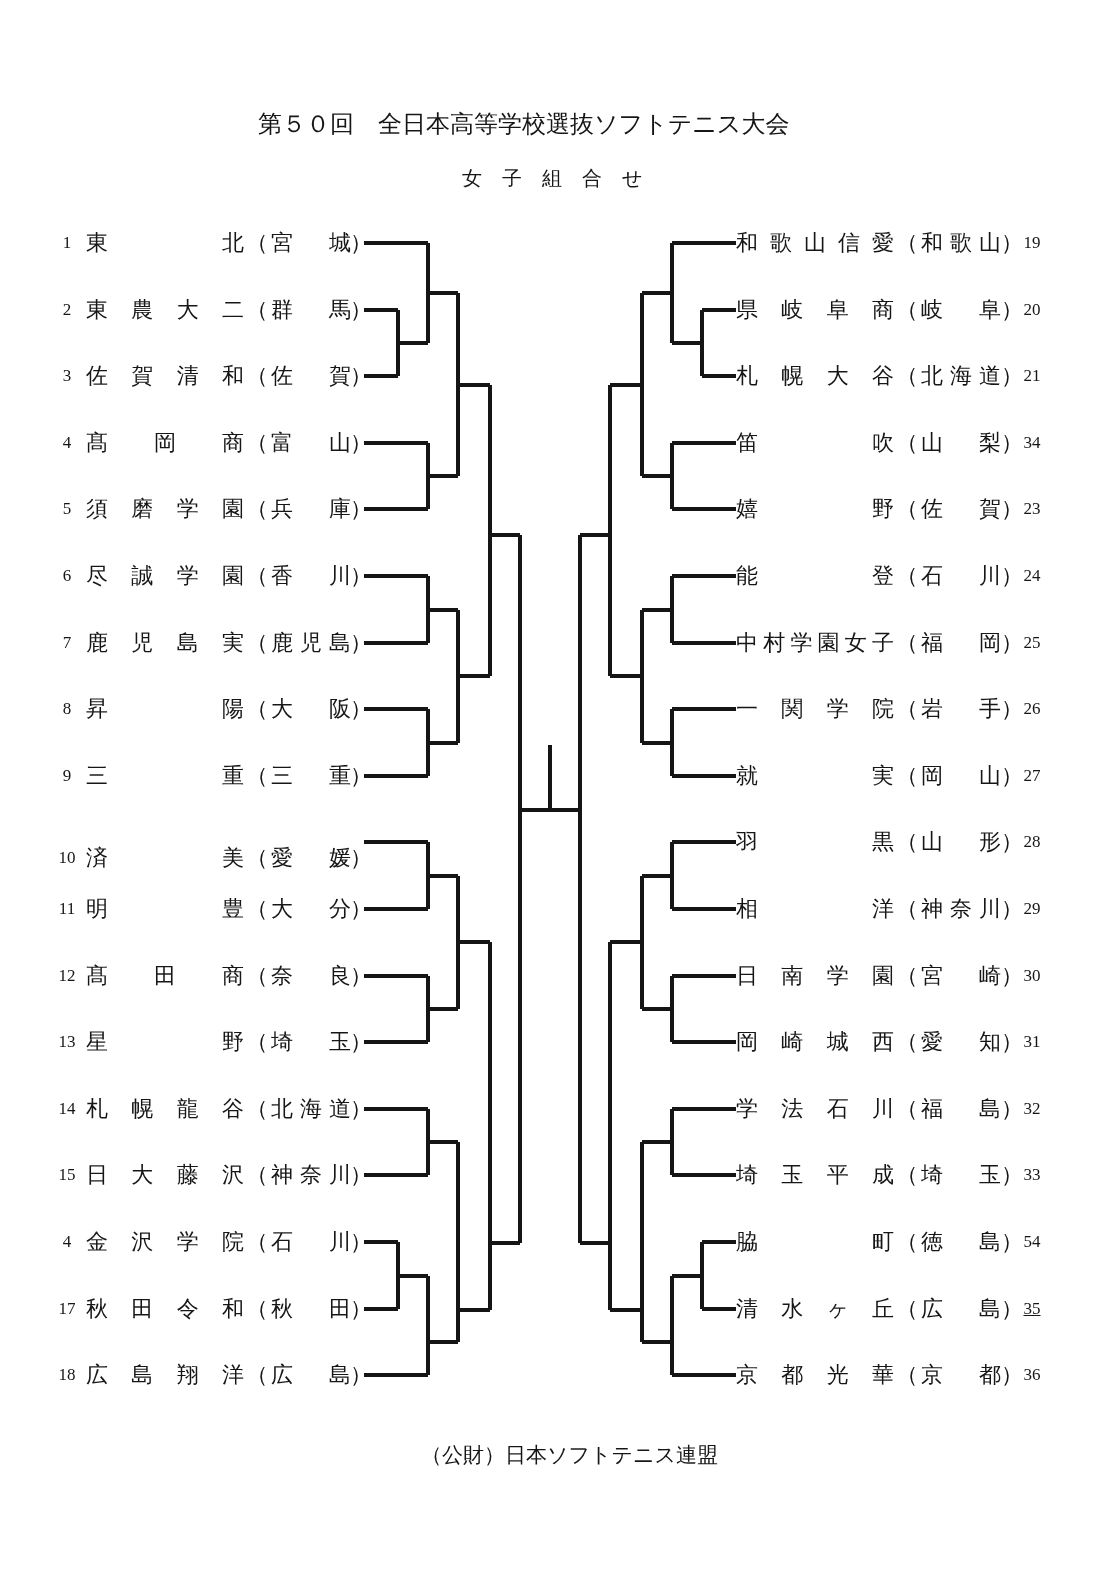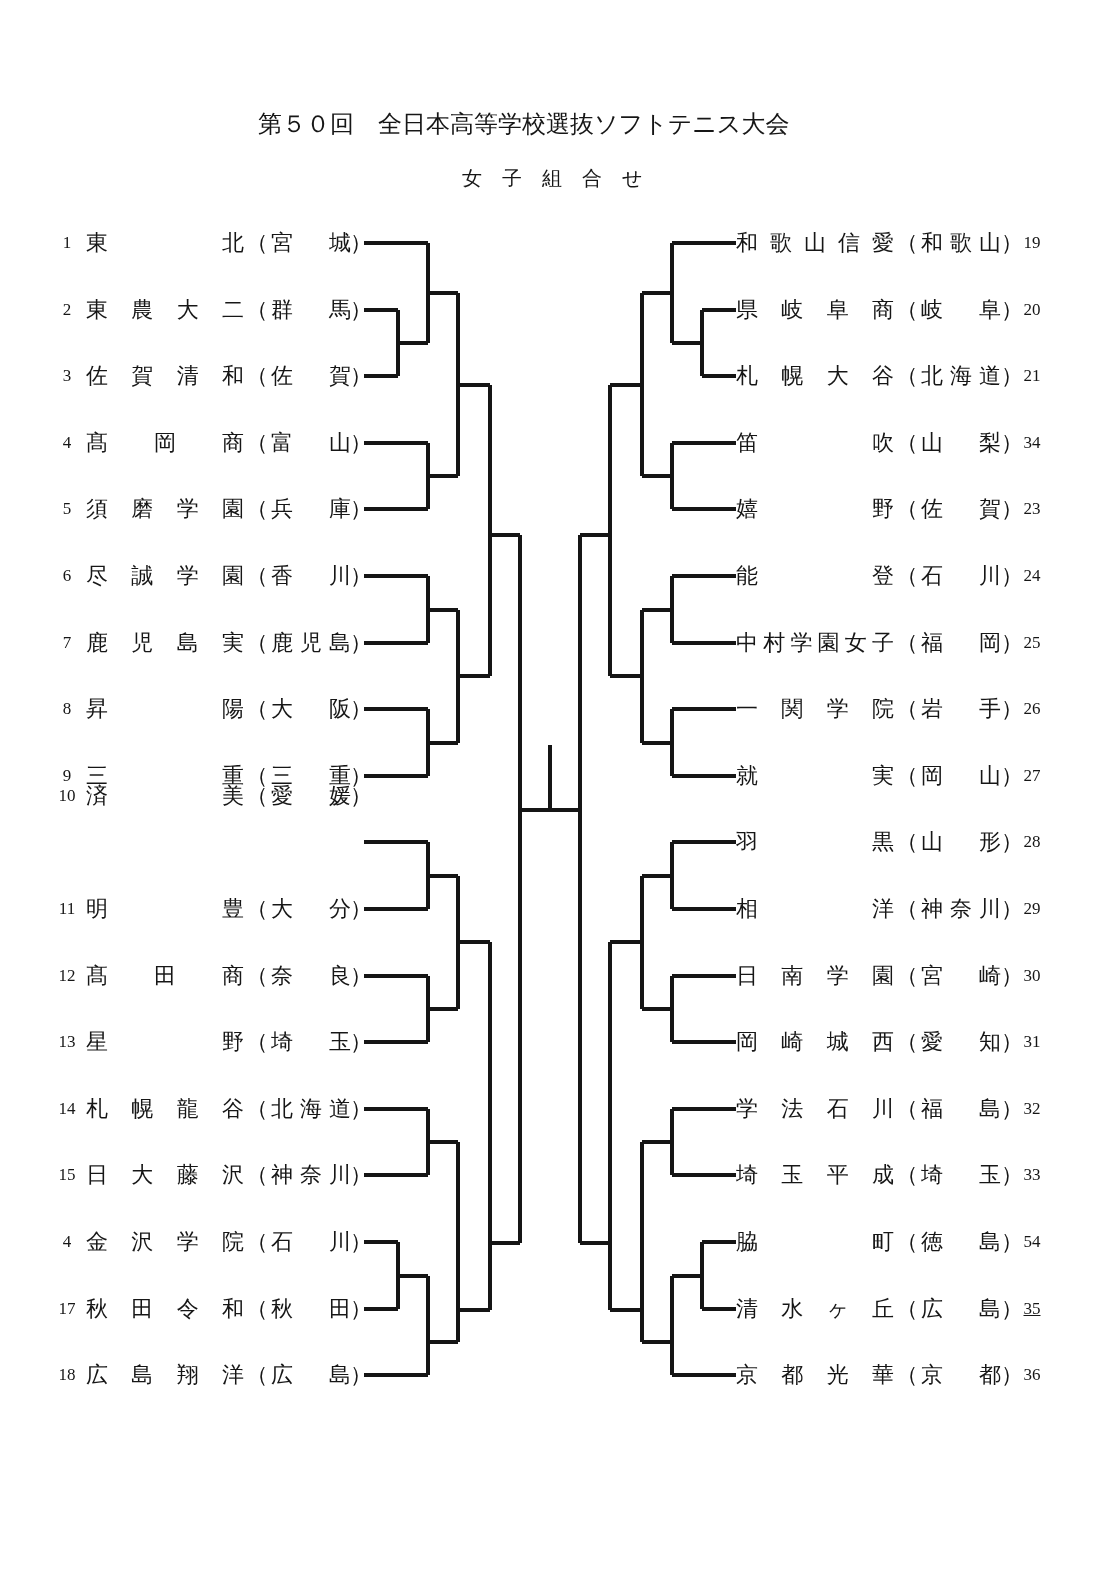--- a/index.html
+++ b/index.html
@@ -272,21 +272,21 @@
           <span class="ch">三</span>
           <span class="ch">重</span>
         </div>
         <span class="paren" style="left: 245px;">（</span>
         <div class="jfield" style="left: 271px; width: 80px;">
           <span class="ch">三</span>
           <span class="ch">重</span>
         </div>
         <span class="paren" style="left: 349px;">）</span>
       </div>
-      <div class="row" style="top: 783px;">
+      <div class="row" style="top: 845px;">
         <span class="seed" style="left: 50px; width: 34px;">10</span>
         <div class="jfield" style="left: 86px; width: 158px;">
           <span class="ch">済</span>
           <span class="ch">美</span>
         </div>
         <span class="paren" style="left: 245px;">（</span>
         <div class="jfield" style="left: 271px; width: 80px;">
           <span class="ch">愛</span>
           <span class="ch">媛</span>
         </div>
@@ -665,13 +665,14 @@
         </div>
         <span class="paren" style="left: 895px;">（</span>
         <div class="jfield" style="left: 921px; width: 80px;">
           <span class="ch">京</span>
           <span class="ch">都</span>
         </div>
         <span class="paren" style="left: 1000px;">）</span>
         <span class="seed" style="left: 1014px; width: 36px;">36</span>
       </div>
     </div>
+  <div class="footer">（公財）日本ソフトテニス連盟</div>
 </div>
 
 </body></html>

